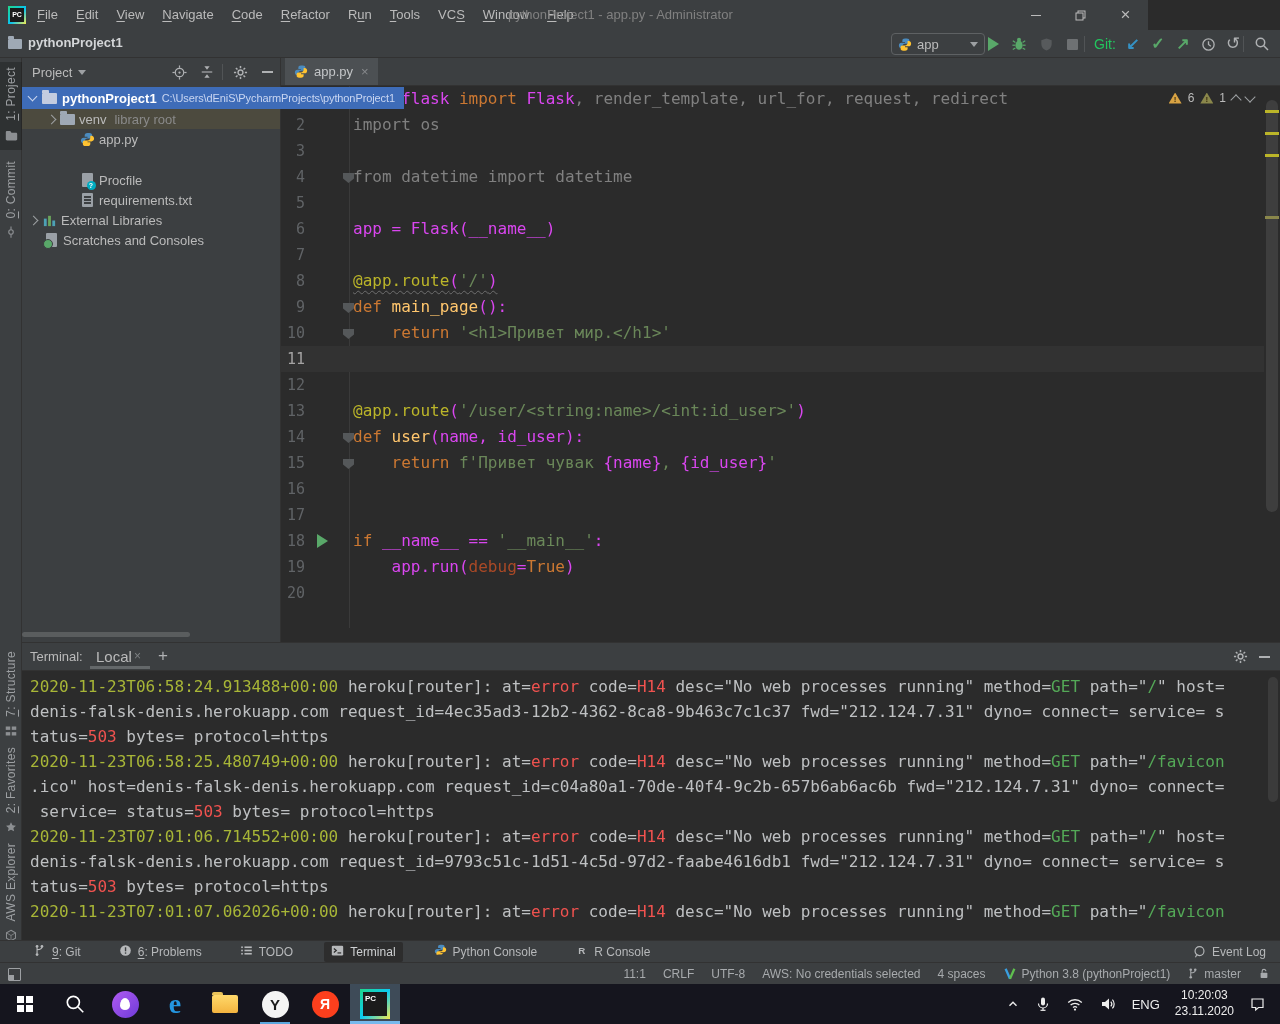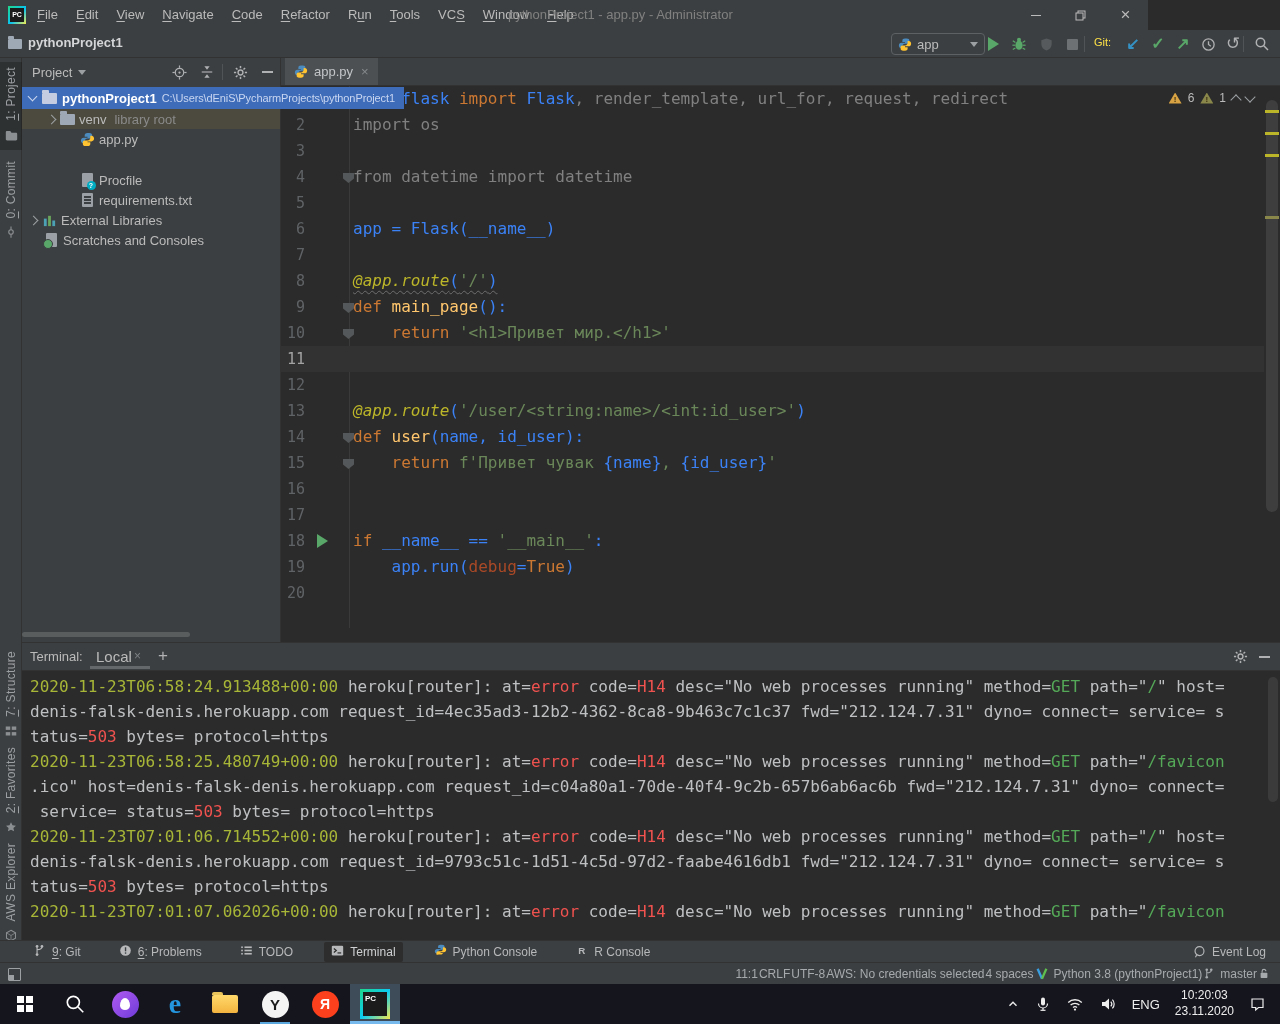--- a/index.html
+++ b/index.html
@@ -25,21 +25,21 @@
   #run-combo{position:absolute;left:891px;top:3px;width:80px;height:20px;border:1px solid #5e6163;border-radius:4px;display:flex;align-items:center;gap:5px;padding:0 6px;font-size:13px;color:#bbbbbb;}
   .chev-down{width:0;height:0;border-left:4px solid transparent;border-right:4px solid transparent;border-top:5px solid #9da0a3;}
   .tb-ic{position:absolute;top:4px;width:22px;height:20px;display:flex;align-items:center;justify-content:center;}
   #run-play{left:982px;}
   .play-tri{width:0;height:0;border-top:7px solid transparent;border-bottom:7px solid transparent;border-left:11px solid #59a869;}
   #run-debug{left:1008px;}
   #run-cov{left:1035px;opacity:.55;}
   #run-stop{left:1061px;}
   .stop-sq{width:11px;height:11px;background:#6e7173;border-radius:1px;}
   .tb-div{position:absolute;top:6px;width:1px;height:16px;background:#515456;}
-  #git-label{position:absolute;left:1094px;top:6px;font-size:11px;color:#fde047;}
+  #git-label{position:absolute;left:1094px;top:6px;font-size:14px;color:#22c55e;}
   .uni-ic{font-size:16px;line-height:20px;}
   #git-pull{left:1122px;color:#3592c4;font-weight:bold;}
   #git-commit{left:1147px;color:#59a869;font-weight:bold;}
   #git-push{left:1172px;color:#59a869;font-weight:bold;}
   #git-hist{left:1197px;color:#afb1b3;}
   #git-undo{left:1222px;color:#afb1b3;font-size:17px;}
   #tb-search{left:1251px;color:#afb1b3;}
   
   #stripe{position:absolute;left:0;top:58px;width:22px;height:882px;background:#3c3f41;border-right:1px solid #323232;box-sizing:border-box;}
   .vbtn{position:absolute;left:0;width:22px;display:flex;flex-direction:column;align-items:center;gap:6px;padding:5px 0;}
@@ -82,22 +82,22 @@
   #code{position:absolute;left:0;top:28px;right:0;bottom:0;}
   #gutter-line{position:absolute;left:68px;top:0;bottom:14px;width:1px;background:#3a3a3a;}
   .code-line{position:absolute;left:0;width:983px;height:26px;font-family:"DejaVu Sans Mono",monospace;font-size:16px;line-height:26px;white-space:pre;}
   .code-line.caret{background:#323232;}
   .code-line .ln{position:absolute;left:0;width:24px;text-align:right;color:#606366;font-size:15px;}
   .code-line.caret .ln{color:#a4a3a3;}
   .code-line .src{position:absolute;left:72px;top:0;}
   .code-line .src.wavy{text-decoration:underline;text-decoration-style:wavy;text-decoration-color:#6e6e6e;text-decoration-thickness:1px;text-underline-offset:4px;}
   .gut-fold{position:absolute;left:62px;top:9px;width:11px;height:10px;background:#55585a;clip-path:polygon(0 0,100% 0,100% 55%,50% 100%,0 55%);}
   .gut-run{position:absolute;left:36px;top:6px;width:0;height:0;border-top:7px solid transparent;border-bottom:7px solid transparent;border-left:11px solid #59a869;}
-  .tok-kw{color:#cc7832;}.tok-s{color:#6a8759;}.tok-dec{color:#bbb529;font-style:italic;}.tok-fn{color:#ffc66d;}
-  .tok-dim{color:#808080;}.tok-def{color:#3b82f6;}.tok-par{color:#aa4926;}
+  .tok-kw{color:#cc7832;}.tok-s{color:#6a8759;}.tok-dec{color:#bbb529;}.tok-fn{color:#ffc66d;}
+  .tok-dim{color:#808080;}.tok-def{color:#d946ef;}.tok-par{color:#aa4926;}
   #inspections{position:absolute;right:26px;top:5px;display:flex;align-items:center;gap:6px;font-size:12px;color:#bbbbbb;}
   .warn-tri{position:relative;width:13px;height:11px;clip-path:polygon(50% 0,100% 100%,0 100%);background:#d9a343;}
   .warn-tri::after{content:"!";position:absolute;left:0;right:0;bottom:0;text-align:center;font-size:8px;color:#3c2f12;font-weight:bold;}
   .warn-tri.weak{background:#8a874b;}
   .insp-chev{width:7px;height:7px;border-right:1.6px solid #9da0a3;border-bottom:1.6px solid #9da0a3;}
   .insp-chev.up{transform:rotate(-135deg);margin-top:4px;}
   .insp-chev.down{transform:rotate(45deg);margin-top:-2px;}
   #ed-vthumb{position:absolute;right:2px;top:14px;width:12px;height:412px;background:rgba(164,164,164,.16);border-radius:6px;}
   .stripe-mark{position:absolute;right:1px;width:14px;height:3px;background:#bbb529;}
   
@@ -117,21 +117,21 @@
   #tw-bar{position:absolute;left:0;top:940px;width:1280px;height:22px;background:#3c3f41;border-top:1px solid #323232;box-sizing:border-box;}
   #tw-items{position:absolute;left:26px;top:0;height:21px;display:flex;gap:24px;align-items:center;}
   .tw-btn{display:flex;align-items:center;gap:6px;font-size:12px;color:#b6b8ba;padding:2px 7px;border-radius:2px;}
   .tw-btn.active{background:#2d2d2d;color:#ced0d2;}
   .tw-btn u{text-underline-offset:2px;}
   #event-log{position:absolute;right:14px;top:0;height:21px;display:flex;align-items:center;gap:6px;font-size:12px;color:#b6b8ba;}
   
   #statusbar{position:absolute;left:0;top:962px;width:1280px;height:22px;background:#3c3f41;border-top:1px solid #323232;box-sizing:border-box;font-size:12px;color:#a7aaad;}
   #sb-toggle{position:absolute;left:8px;top:5px;width:11px;height:11px;border:1.5px solid #9da0a3;border-radius:1px;}
   #sb-toggle::after{content:"";position:absolute;left:0;bottom:0;width:5px;height:5px;background:#9da0a3;}
-  #sb-items{position:absolute;right:10px;top:0;height:21px;display:flex;align-items:center;gap:1px;}
+  #sb-items{position:absolute;right:10px;top:0;height:21px;display:flex;align-items:center;gap:17px;}
   .sb-item{display:flex;align-items:center;gap:5px;white-space:nowrap;}
   
   #taskbar{position:absolute;left:0;top:984px;width:1280px;height:40px;background:#15151e;}
   .tk-btn{position:relative;width:50px;height:40px;display:flex;align-items:center;justify-content:center;}
   #tk-apps{display:flex;}
   .tk-btn.active{background:#3e4b58;}
   .tk-btn.active::after{content:"";position:absolute;left:0;right:0;bottom:0;height:3px;background:#76b9ed;}
   .tk-btn.running::after{content:"";position:absolute;left:10px;right:10px;bottom:0;height:2.5px;background:#5aa7dd;}
   #tk-start{display:grid;grid-template-columns:7px 7px;grid-template-rows:7px 7px;gap:1.5px;}
   #tk-start span{background:#ffffff;}

